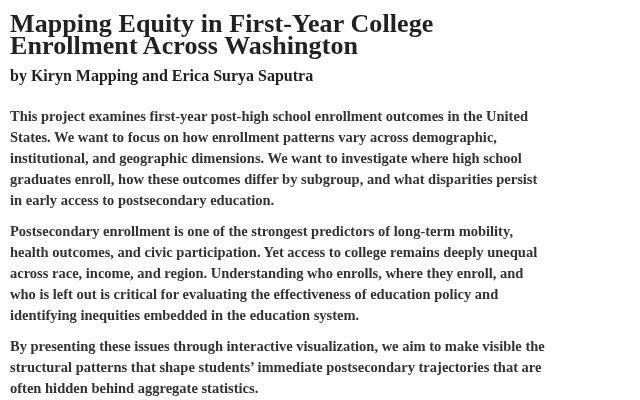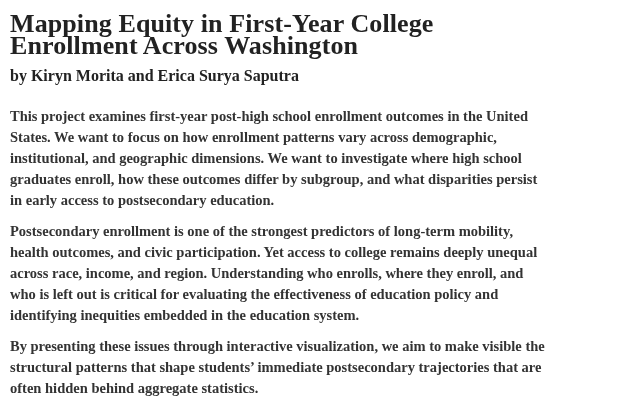--- a/index.html
+++ b/index.html
@@ -40,20 +40,20 @@
     font-weight: 700;
     color: var(--body-color, #333333);
   }
 </style>
 </head>
 <body>
 
 <article class="article">
   <h1 class="page-title">Mapping Equity in First-Year College Enrollment Across Washington</h1>
 
-  <p class="byline">by Kiryn Morita and Erica Surya Saputra</p>
+  <p class="byline">by Kiryn Mapping and Erica Surya Saputra</p>
 
   <p class="body-paragraph">This project examines first-year post-high school enrollment outcomes in the United States. We want to focus on how enrollment patterns vary across demographic, institutional, and geographic dimensions. We want to investigate where high school graduates enroll, how these outcomes differ by subgroup, and what disparities persist in early access to postsecondary education.</p>
 
   <p class="body-paragraph">Postsecondary enrollment is one of the strongest predictors of long-term mobility, health outcomes, and civic participation. Yet access to college remains deeply unequal across race, income, and region. Understanding who enrolls, where they enroll, and who is left out is critical for evaluating the effectiveness of education policy and identifying inequities embedded in the education system.</p>
 
   <p class="body-paragraph">By presenting these issues through interactive visualization, we aim to make visible the structural patterns that shape students’ immediate postsecondary trajectories that are often hidden behind aggregate statistics.</p>
 </article>
 
 </body></html>

